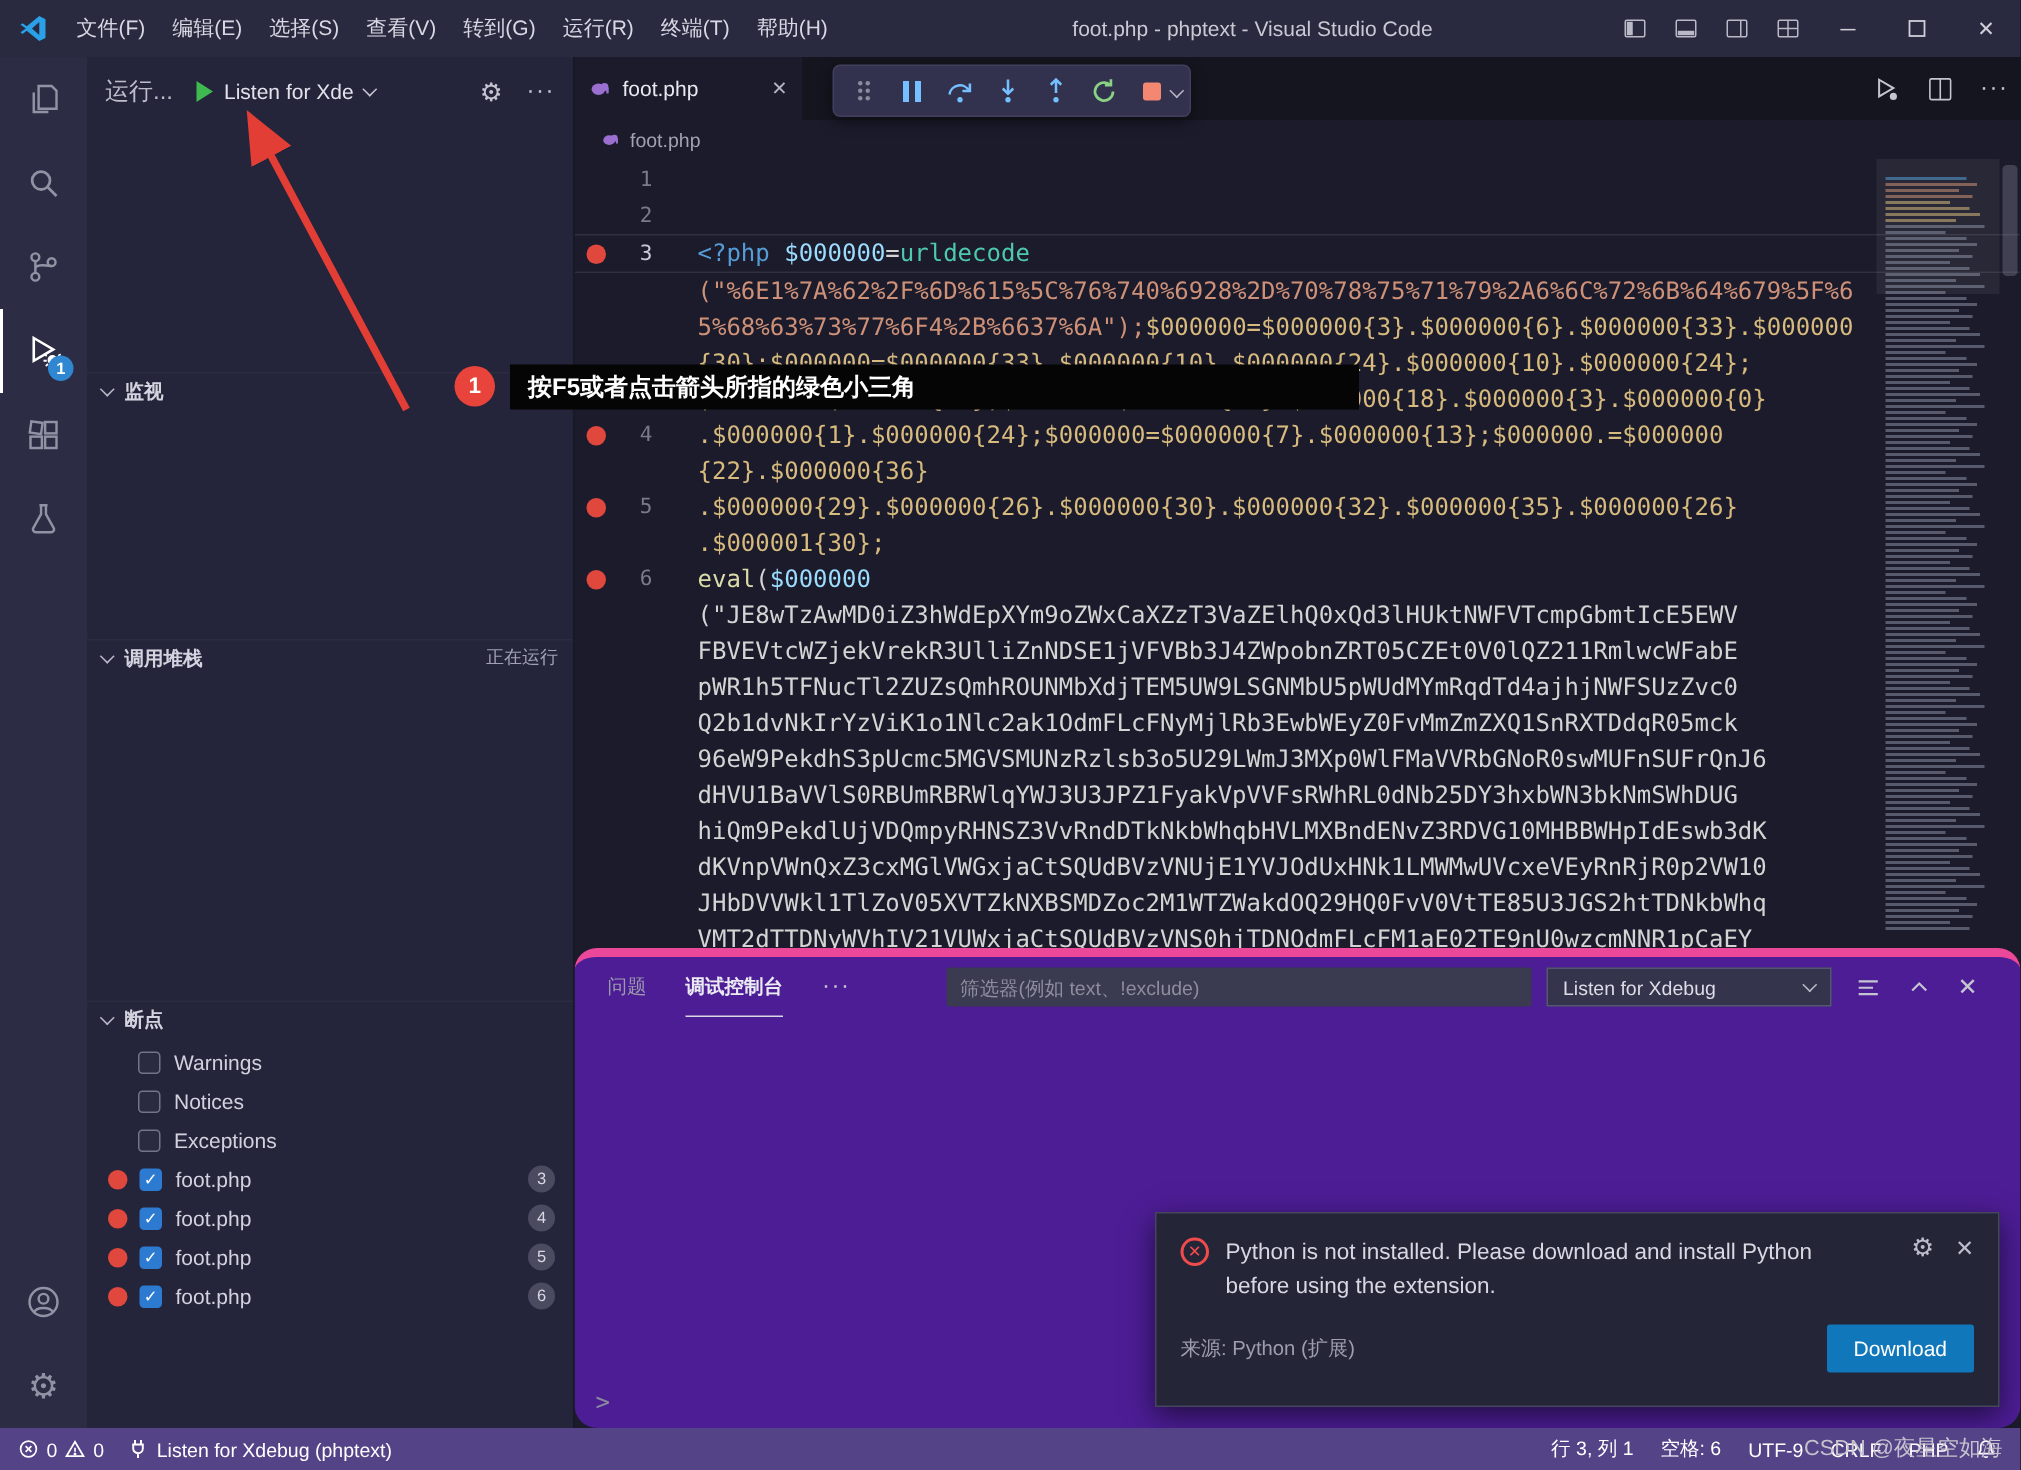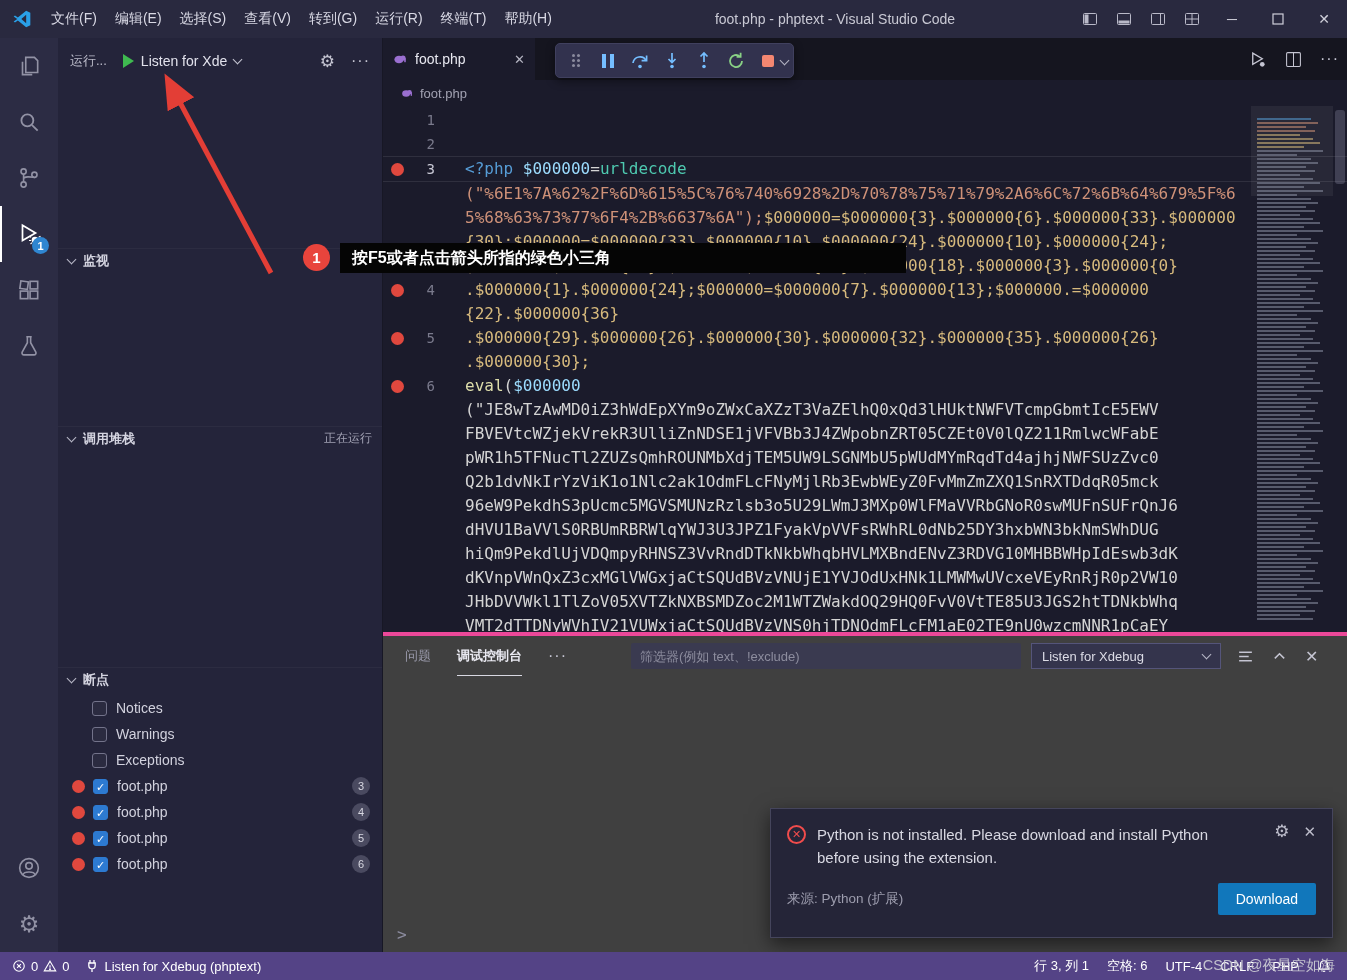--- a/index.html
+++ b/index.html
@@ -20,21 +20,21 @@
   .activitybar { position:absolute; left:0; top:38px; bottom:28px; width:58px; background:#2c2c44; display:flex; flex-direction:column; align-items:center; z-index:4; }
   .ab-item { width:58px; height:56px; display:flex; align-items:center; justify-content:center; color:#9292a5; position:relative; }
   .ab-item.active { color:#ffffff; box-shadow:inset 2px 0 0 #ffffff; }
   .ab-badge { position:absolute; right:9px; bottom:8px; min-width:17px; height:17px; border-radius:9px; background:#2f86d1; color:#fff; font-size:11px; display:flex; align-items:center; justify-content:center; font-weight:bold; }
   .ab-bottom { margin-top:auto; display:flex; flex-direction:column; align-items:center; }
   .gear-glyph { font-size:23px; line-height:1; }
 
   
   .sidebar { position:absolute; left:58px; top:38px; width:325px; bottom:28px; background:#24243a; display:flex; flex-direction:column; border-right:1px solid rgba(0,0,0,.35); z-index:3; }
   .sb-head { height:46px; flex:none; display:flex; align-items:center; padding:0 12px; }
-  .sb-title { font-size:13px; color:#bcbcca; margin-right:16px; white-space:nowrap;text-align:right; }
+  .sb-title { font-size:16px; color:#bcbcca; margin-right:16px; white-space:nowrap;text-align:right; }
   .play-tri { width:0; height:0; border-left:11px solid #3fba50; border-top:7px solid transparent; border-bottom:7px solid transparent; margin-right:7px; }
   .launch-name { font-size:14px; color:#e2e2ec; white-space:nowrap; }
   .chev { width:7px; height:7px; border-right:1.6px solid currentColor; border-bottom:1.6px solid currentColor; transform:rotate(45deg); display:inline-block; }
   .sb-head .chev { margin:-4px 0 0 7px; color:#c5c5d2; }
   .sb-actions { margin-left:auto; display:flex; align-items:center; gap:16px; color:#c5c5d2; }
   .dots { font-size:16px; letter-spacing:1px; color:#c5c5d2; }
   .sb-section-h { height:24px; flex:none; display:flex; align-items:center; padding:0 10px; font-size:13px; font-weight:bold; color:#d4d4e0; border-top:1px solid rgba(255,255,255,.04); }
   .sb-section-h .chev { margin-right:8px; margin-top:-3px; color:#b9b9c8; }
   .sb-body { flex:none; }
   .cs-status { margin-left:auto; font-weight:normal; font-size:12px; color:#a2a2b4; }
@@ -73,21 +73,21 @@
   .dtb-chev { color:#b5b5c4; margin-left:-4px; }
 
   
   .minimap { position:absolute; right:0; top:0; bottom:0; width:96px; }
   .mm-view { position:absolute; left:0; right:14px; top:0; height:90px; background:rgba(255,255,255,.06); }
   .mm-content { position:absolute; left:6px; top:4px; }
   .mm-line { height:2px; margin-bottom:2px; opacity:.55; }
   .mm-scroll { position:absolute; right:2px; top:4px; width:10px; height:74px; background:rgba(160,160,185,.28); border-radius:3px; }
 
   
-  .panel { position:absolute; left:383px; top:632px; right:0; bottom:28px; background:#404040; border-top:4px solid #ec4899; }
+  .panel { position:absolute; left:383px; top:632px; right:0; bottom:28px; background:#4c1d95; border-top:6px solid #ec4899;border-radius:15px; }
   .panel-head { height:40px; display:flex; align-items:center; padding-left:22px; }
   .panel-tab { font-size:13px; color:#9a9aab; margin-right:26px; height:40px; display:flex; align-items:center; }
   .panel-tab.active { color:#eaeaf2; border-bottom:1px solid #d8d8e2; font-weight:bold; }
   .panel-more { color:#c5c5d2; margin-right:18px; }
   .filter-input { margin-left:46px; width:390px; height:26px; background:#3a3a50; border:none; border-radius:2px; color:#cfcfda; font-size:13px; padding:0 9px; outline:none; font-family:"Liberation Sans","DejaVu Sans",sans-serif; }
   .filter-input::placeholder { color:#8d8d9e; }
   .xdebug-select { margin-left:10px; width:190px; height:26px; background:#34344c; border:1px solid #55557a; display:flex; align-items:center; padding:0 10px; font-size:13px; color:#dcdce6; }
   .xdebug-select .chev { margin-left:auto; margin-top:-3px; color:#b9b9c8; }
   .panel-icons { margin-left:16px; display:flex; align-items:center; gap:18px; color:#c5c5d2; margin-right:14px; }
   .console-prompt { position:absolute; left:14px; bottom:8px; color:#8b8b9e; font-family:"DejaVu Sans Mono",monospace; font-size:16px; }
@@ -269,25 +269,25 @@
   </div>
   <div class="sb-body" style="height:217px;"></div>
 
   <div class="sb-section-h">
     <span class="chev"></span>
     <span>断点</span>
   </div>
   <div class="bp-list">
     <div class="bp-row">
       <span class="cbx"></span>
-      <span>Notices</span>
+      <span>Warnings</span>
     </div>
     <div class="bp-row">
       <span class="cbx"></span>
-      <span>Warnings</span>
+      <span>Notices</span>
     </div>
     <div class="bp-row">
       <span class="cbx"></span>
       <span>Exceptions</span>
     </div>
     <div class="bp-row file">
       <span class="red-dot"></span>
       <span class="cbx checked">✓</span>
       <span>foot.php</span>
       <span class="bp-line-badge">3</span>
@@ -428,21 +428,21 @@
         <div class="code-row">
           <div class="gutter"></div>
           <div class="code-text"><span class="tk-gold">{22}.$000000{36}</span></div>
         </div>
         <div class="code-row">
           <div class="gutter"><span class="bp-dot"></span><span class="">5</span></div>
           <div class="code-text"><span class="tk-gold">.$000000{29}.$000000{26}.$000000{30}.$000000{32}.$000000{35}.$000000{26}</span></div>
         </div>
         <div class="code-row">
           <div class="gutter"></div>
-          <div class="code-text"><span class="tk-gold">.$000000{30};</span></div>
+          <div class="code-text"><span class="tk-gold">.$000001{30};</span></div>
         </div>
         <div class="code-row">
           <div class="gutter"><span class="bp-dot"></span><span class="">6</span></div>
           <div class="code-text"><span class="tk-fn2">eval</span><span class="tk-plain">(</span><span class="tk-var">$000000</span></div>
         </div>
         <div class="code-row">
           <div class="gutter"></div>
           <div class="code-text"><span class="tk-b64">("JE8wTzAwMD0iZ3hWdEpXYm9oZWxCaXZzT3VaZElhQ0xQd3lHUktNWFVTcmpGbmtIcE5EWV</span></div>
         </div>
         <div class="code-row">
@@ -688,21 +688,21 @@
           <svg class="ic" width="14" height="14" viewBox="0 0 14 14" fill="none" stroke="#fff" stroke-width="1.3">
             <path d="M5 1 v3 M9 1 v3 M3.8 4 h6.4 v2.6 a3.2 3.2 0 0 1-6.4 0 Z M7 10 v3"></path>
           </svg>
         </span>
       <span>Listen for Xdebug (phptext)</span>
     </div>
   </div>
   <div class="sb-right">
     <span class="sb-item">行 3, 列 1</span>
     <span class="sb-item">空格: 6</span>
-    <span class="sb-item">UTF-4</span>
+    <span class="sb-item">UTF-9</span>
     <span class="sb-item">CRLF</span>
     <span class="sb-item">PHP</span>
     <span class="sb-item">
         <svg class="ic" width="14" height="14" viewBox="0 0 16 16" fill="none" stroke="#fff" stroke-width="1.3">
           <path d="M8 2 a4 4 0 0 1 4 4 v3 l1.5 2.5 h-11 L4 9 V6 a4 4 0 0 1 4-4 Z"></path>
           <path d="M6.8 13.5 a1.3 1.3 0 0 0 2.4 0"></path>
         </svg>
       </span>
   </div>
 </div>

